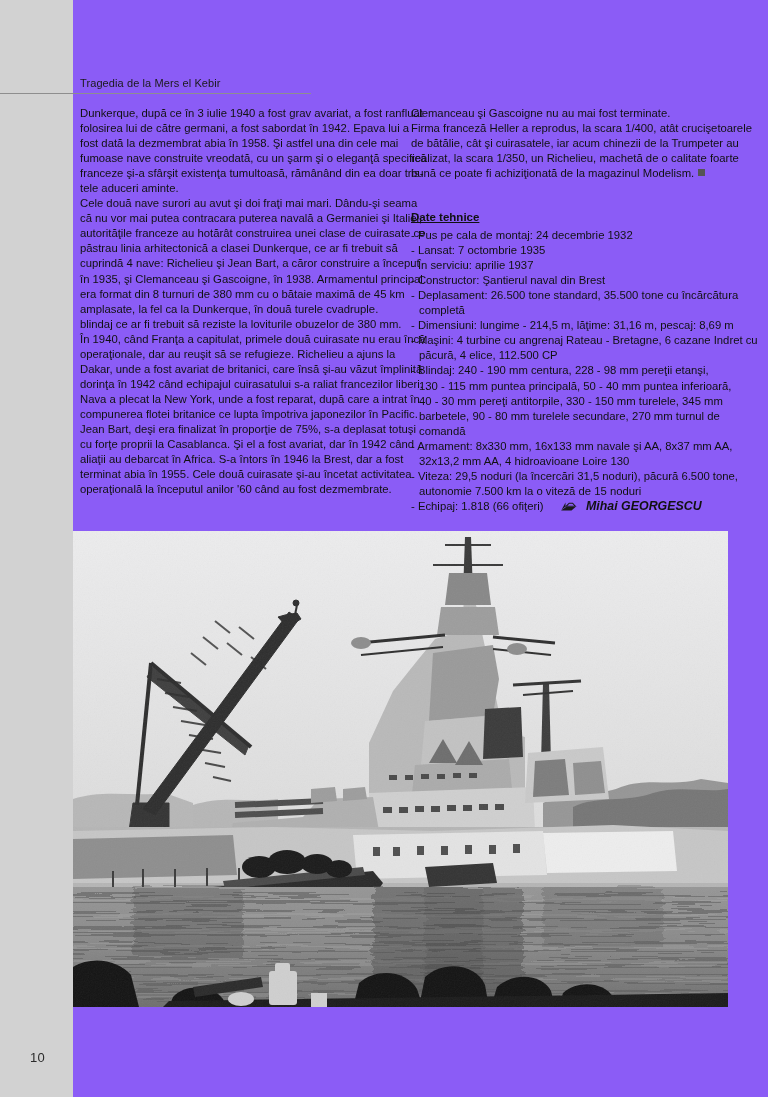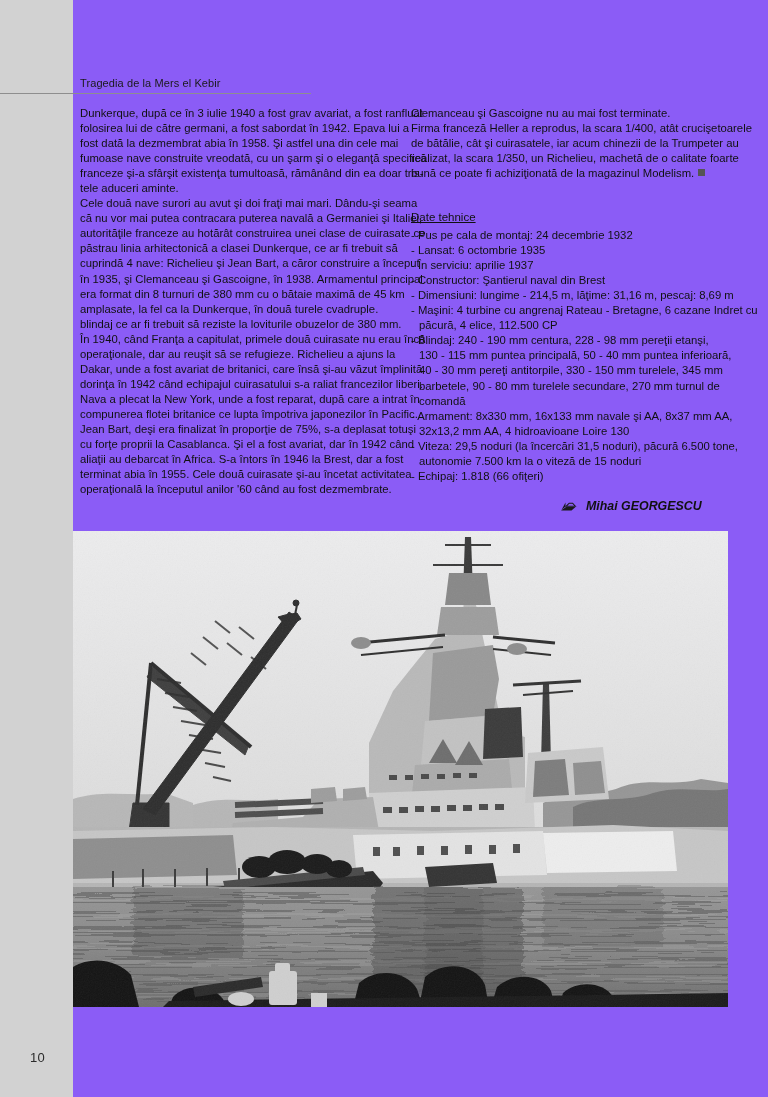--- a/index.html
+++ b/index.html
@@ -87,21 +87,21 @@
   #spec-block {
     position: absolute;
     left: 411px;
     top: 210px;
     width: 322px;
     font-size: 11.3px;
     line-height: 15.05px;
     color: #111111;
   }
   #spec-title {
-    font-weight: normal;
+    font-weight: bold;
     text-decoration: underline;
     font-size: 11.5px;
     margin-bottom: 3px;
     display: block;
   }
   .spec-item { display: block; }
   .spec-item .ln { display: block; white-space: pre; }
   .spec-item .ln.cont { padding-left: 8px; }
 
   
@@ -189,27 +189,31 @@
       </p>
   </div>
 
   <div id="spec-block">
     <span id="spec-title">Date tehnice</span>
     <div id="spec-list">
         <div class="spec-item">
           <span class="ln">- Pus pe cala de montaj: 24 decembrie 1932</span>
         </div>
         <div class="spec-item">
-          <span class="ln">- Lansat: 6 octombrie 1935</span>
+          <span class="ln">- Lansat: 7 octombrie 1935</span>
         </div>
         <div class="spec-item">
           <span class="ln">- În serviciu: aprilie 1937</span>
         </div>
         <div class="spec-item">
           <span class="ln">- Constructor: Şantierul naval din Brest</span>
+        </div>
+        <div class="spec-item">
+          <span class="ln">- Deplasament: 26.500 tone standard, 35.500 tone cu încărcătura</span>
+          <span class="ln cont">completă</span>
         </div>
         <div class="spec-item">
           <span class="ln">- Dimensiuni: lungime - 214,5 m, lăţime: 31,16 m, pescaj: 8,69 m</span>
         </div>
         <div class="spec-item">
           <span class="ln">- Maşini: 4 turbine cu angrenaj Rateau - Bretagne, 6 cazane Indret cu</span>
           <span class="ln cont">păcură, 4 elice, 112.500 CP</span>
         </div>
         <div class="spec-item">
           <span class="ln">- Blindaj: 240 - 190 mm centura, 228 - 98 mm pereţii etanşi,</span>

